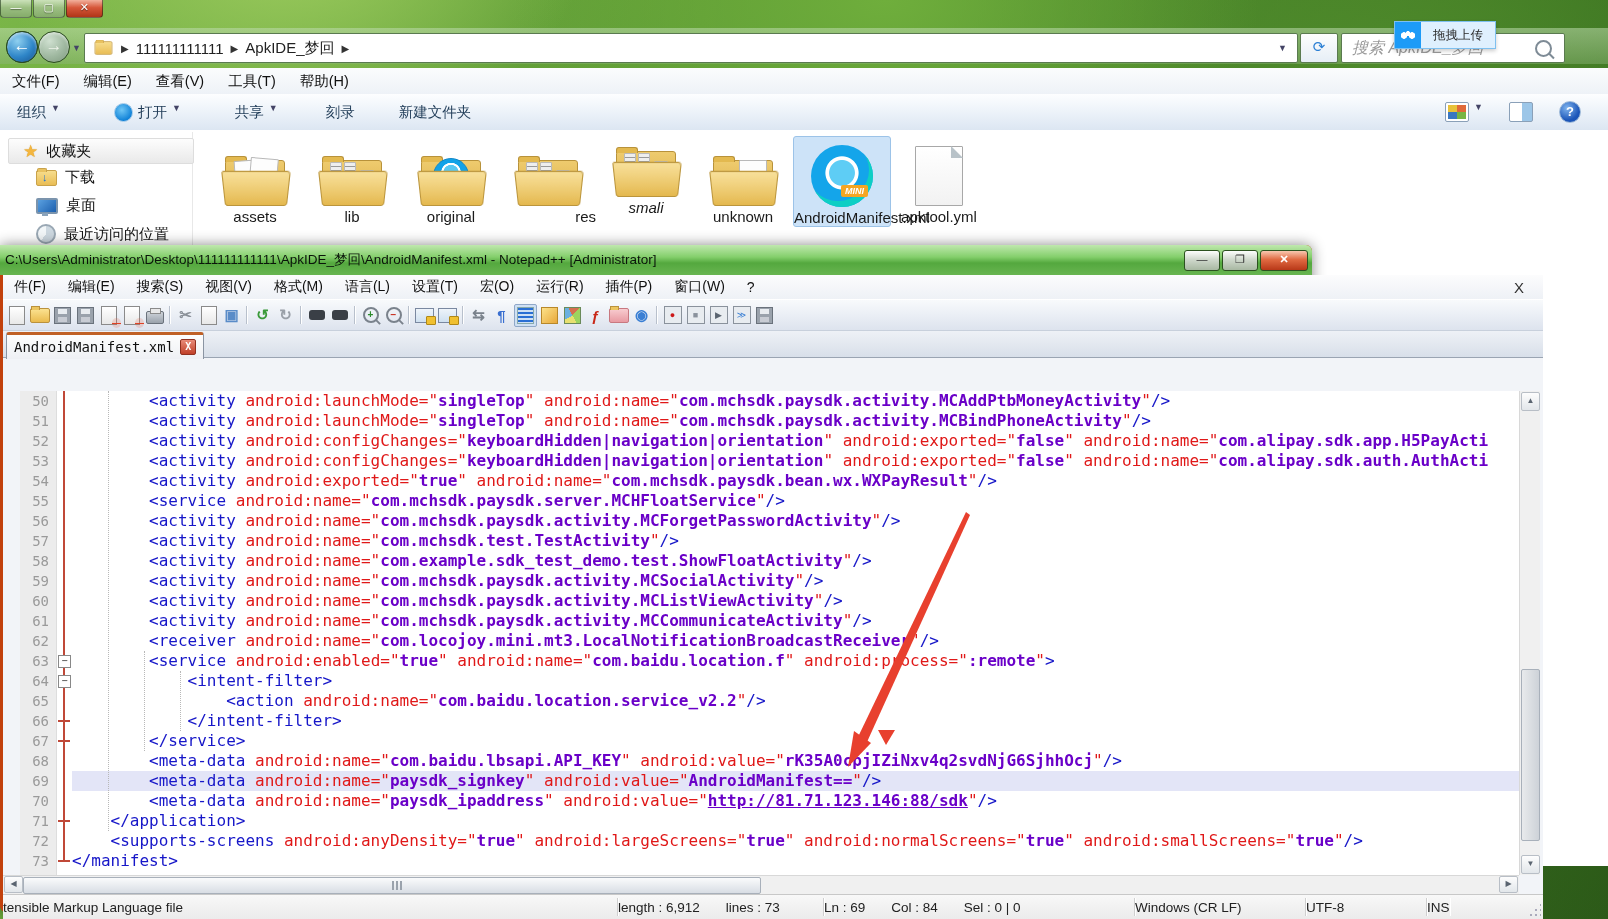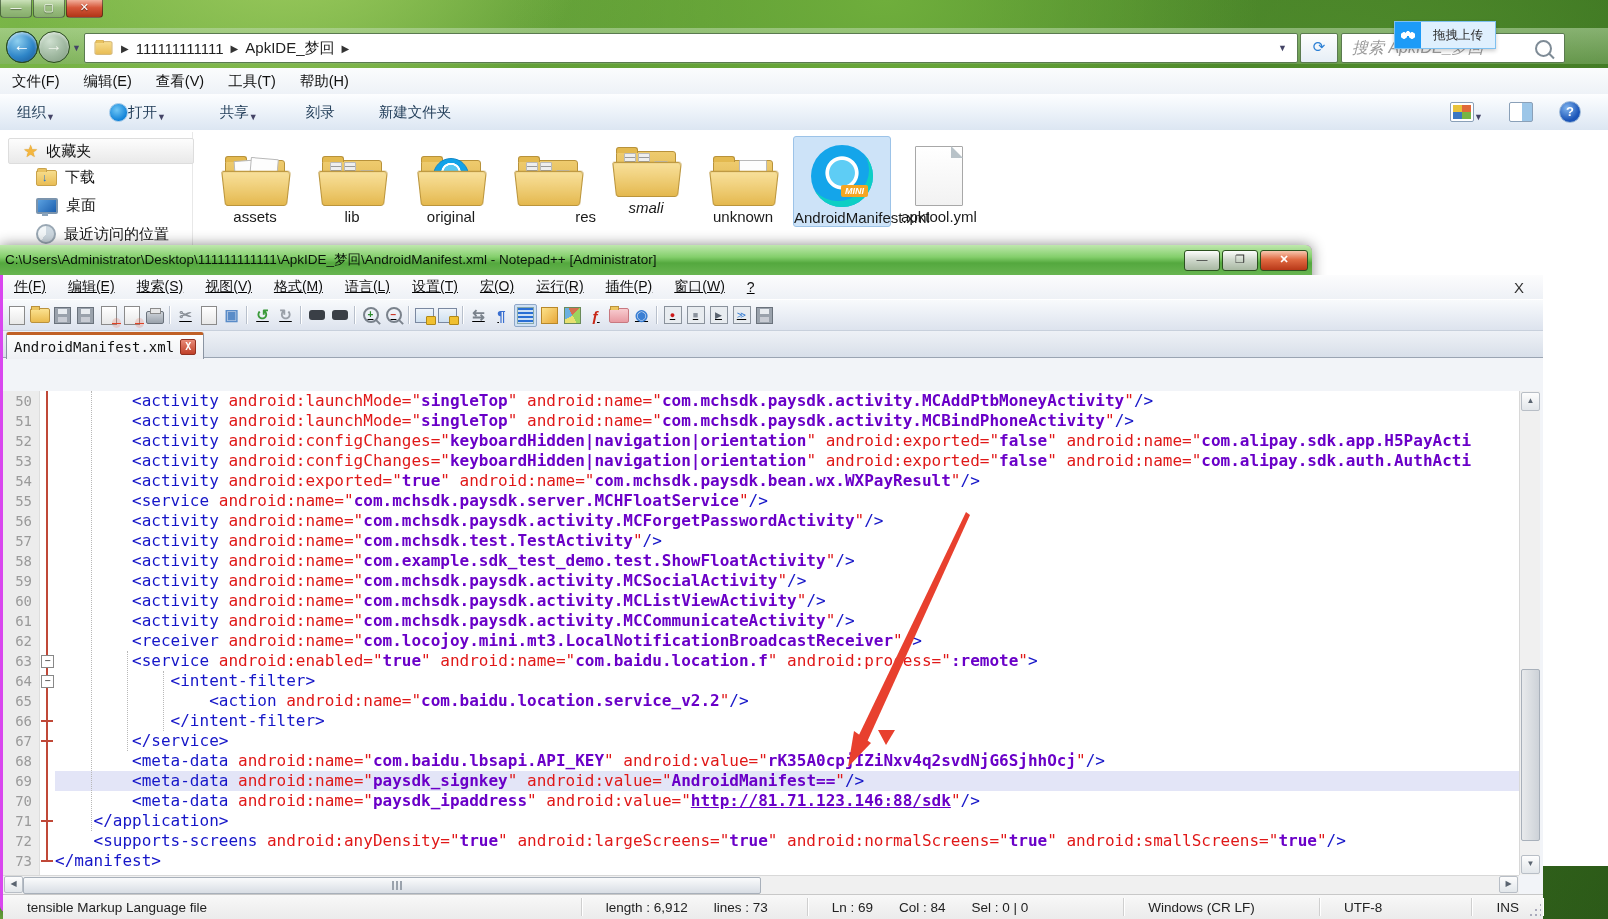--- a/index.html
+++ b/index.html
@@ -21,21 +21,21 @@
     background:radial-gradient(circle at 35% 30%, #8fd0f0 0%, #2f86c8 55%, #15518f 100%);color:#fff;text-align:center;line-height:28px;font-size:17px;box-shadow:inset 0 2px 3px #fff8;}
   .navcircle-dis{background:radial-gradient(circle at 35% 30%, #cfe0d0 0%, #9fb8a0 55%, #7e987e 100%);color:#eef3ea;}
   .addr-field,.search-field{height:28px;background:#fff;border:1px solid #5a7a50;border-radius:2px;display:flex;align-items:center;font-size:15px;color:#222;}
   .crumb-sep{color:#333;font-size:10px;padding:0 7px;}
   .search-field .ph{color:#9a9a9a;font-style:italic;flex:1;padding-left:10px;font-size:16px;}
   .mag{width:13px;height:13px;border:2px solid #7e8b96;border-radius:50%;position:relative;margin-right:12px;}
   .mag:after{content:"";position:absolute;width:7px;height:2px;background:#7e8b96;transform:rotate(45deg);left:11px;top:13px;}
   .ex-menu-row{top:68px;left:0;width:1608px;height:26px;background:linear-gradient(#fbfcfd,#eef2f7);border-bottom:1px solid #e0e6ee;font-size:14.5px;color:#111;display:flex;align-items:center;}
   .ex-menu-row span{padding:0 12px;}
   .ex-cmd-row{top:94px;left:0;width:1608px;height:36px;background:linear-gradient(#fdfeff,#e9f0f8 60%,#dce6f2);border-bottom:1px solid #cdd8e6;display:flex;align-items:center;font-size:14.5px;color:#1f3b57;}
-  .cmd-item{padding:0 13px;display:flex;align-items:flex-end;}
+  .cmd-item{padding:0 13px;display:flex;align-items:flex-start;gap:5px;}
   .dd{font-size:9px;color:#446;}
   .openicon{width:17px;height:17px;border-radius:50%;background:radial-gradient(circle at 40% 35%,#6ec6f5,#1283d8 70%);border:1px solid #9ec7e8;}
   .viewsicon{width:22px;height:18px;background:
      linear-gradient(#fff,#fff) ,#fff;border:1px solid #8aa0b8;border-radius:2px;position:relative;}
   .viewsicon:before{content:"";position:absolute;inset:2px;background:
      conic-gradient(from 0deg,#e06a3a 0 25%,#77b544 0 50%,#3a77c2 0 75%,#e8c23a 0);}
   .previcon{width:22px;height:18px;border:1px solid #8aa0b8;border-radius:2px;background:linear-gradient(90deg,#fff 0 55%,#9cc6e8 55%);}
   .helpicon{width:20px;height:20px;border-radius:50%;background:radial-gradient(circle at 35% 30%,#7fb4ee,#1b55b8 65%);color:#fff;font-weight:bold;text-align:center;line-height:20px;font-size:13px;border:1px solid #9cb8d8;}
   .ex-main{top:130px;left:0;width:1608px;height:736px;background:#fff;}
   .ex-sep{top:132px;left:192px;width:1px;height:734px;background:#e8e8e8;}
@@ -58,27 +58,27 @@
   .folder .back:before{content:"";position:absolute;top:-5px;left:-1px;width:20px;height:5px;background:#e3b94f;border:1px solid #b8923a;border-bottom:none;border-radius:3px 3px 0 0;}
   .folder .paper{position:absolute;background:#fdfdfd;border:1px solid #b9b9b9;border-radius:1px;}
   .folder .front{position:absolute;bottom:0;left:0;width:60px;height:30px;background:linear-gradient(#f8e09a,#e4b84e);border:1px solid #bb953c;border-radius:2px 3px 3px 3px;transform:perspective(60px) rotateX(-12deg);transform-origin:bottom;}
   .appdisc{position:absolute;border-radius:50%;background:radial-gradient(circle at 50% 40%,#58c8f2 0 28%,#fff 30% 36%,#12a2e8 38% 100%);border:1px solid #0d86c8;}
   .mini-ribbon{position:absolute;background:#f5a623;color:#fff;font-size:7px;font-weight:bold;font-style:italic;padding:1px 4px;border-radius:2px;}
   .bigdisc{width:62px;height:62px;border-radius:50%;position:relative;
     background:radial-gradient(circle at 50% 45%,#5ecdf5 0 27%,#ffffff 29% 35%,#14a5ea 37% 100%);box-shadow:inset -4px -6px 0 #0ecfc4;}
   .page-icon{width:46px;height:58px;background:linear-gradient(#ffffff,#f2f2f2);border:1px solid #a8a8a8;position:relative;border-radius:1px;}
   .page-icon:after{content:"";position:absolute;right:-1px;top:-1px;border-style:solid;border-width:0 12px 12px 0;border-color:#cfd8de #ffffff00 #b8c2c8 #0000;}
   
-  .npp{top:245px;left:0;width:1312px;height:667px;background:#d946ef;border-radius:0 6px 6px 6px;box-shadow:0 0 14px #0007;}
+  .npp{top:245px;left:0;width:1312px;height:667px;background:#c2410c;border-radius:0 6px 6px 6px;box-shadow:0 0 14px #0007;}
   .npp-title{position:absolute;top:0;left:0;width:100%;height:30px;border-radius:0 6px 0 0;
     background:linear-gradient(#bfe8ae,#84cf6c 40%,#54a83e 60%,#68b551);display:flex;align-items:center;font-size:13.5px;color:#0a140a;}
   .npp-btn{height:19px;border:1px solid #2c5220;border-radius:3px;background:linear-gradient(#fdfefd,#cfd8cc 45%,#a8b8a2);
     color:#333;font-size:11px;line-height:17px;text-align:center;margin-left:2px;}
   .npp-btn.close{background:linear-gradient(#f8c8b0,#e06a42 45%,#b83818);color:#fff;font-weight:bold;}
-  .npp-inner{position:absolute;top:30px;left:3px;width:1540px;height:631px;background:#f2f4f8;text-decoration:underline;}
+  .npp-inner{position:absolute;top:30px;left:3px;width:1540px;height:631px;background:#f2f4f8;}
   .npp-menu{height:24px;background:linear-gradient(#fcfcfd,#eef1f6);display:flex;align-items:center;font-size:14px;color:#101010;position:relative;}
   .npp-menu span{padding:0 11px;}
   .npp-menu .docclose{position:absolute;right:8px;color:#333;font-size:15px;}
   .npp-toolbar{height:30px;background:linear-gradient(#f8fafc,#dde3ee);border-top:1px solid #fff;border-bottom:1px solid #c8d0dc;display:flex;align-items:center;padding-left:2px;}
   .tb{width:21px;height:21px;margin:0 1px;display:inline-flex;align-items:center;justify-content:center;font-size:15px;position:relative;border-radius:2px;}
   .tb.pressed{border:1px solid #8fa8c8;background:#cfe0f4;}
   .tbsep{width:1px;height:18px;background:#b8c0cc;border-right:1px solid #fff;margin:0 3px;}
   .k-page{background:linear-gradient(#fff,#e8e8e8);border:1px solid #8a8a8a;width:14px;height:17px;}
   .k-pageminus:after{content:"—";position:absolute;right:-2px;bottom:-2px;color:#e03818;font-weight:bold;font-size:9px;background:#e8604033;border-radius:50%;}
   .k-folder{width:18px;height:13px;background:linear-gradient(#fbe291,#eabb4e);border:1px solid #bb923c;border-radius:2px;position:relative;}
@@ -97,21 +97,21 @@
   .k-win:after{content:"";position:absolute;right:-3px;bottom:-3px;width:8px;height:7px;background:#f0c030;border:1px solid #b08818;border-radius:1px;}
   .k-lines{width:15px;height:15px;background:repeating-linear-gradient(#2a6fd4 0 2px,#0000 2px 4px);border:1px solid #8aa;}
   .k-gold{width:15px;height:15px;background:linear-gradient(135deg,#fce28a,#e8a83a);border:1px solid #b8882a;}
   .k-map{width:15px;height:15px;border:1px solid #6a8a5a;background:conic-gradient(from 45deg,#9cd45e 0 30%,#e8e070 0 55%,#6ab0e0 0 80%,#d47050 0);}
   .k-stopbox{width:16px;height:16px;border:1px solid #8a929c;background:#e8ecf0;display:flex;align-items:center;justify-content:center;font-size:9px;}
   
   .npp-tabbar{height:26px;background:linear-gradient(#eef1f6,#d8dfe9);border-bottom:1px solid #9aa4b2;position:relative;}
   .npp-tab{position:absolute;left:3px;top:1px;height:24px;background:linear-gradient(#fdfdfd,#eef0f4);border:1px solid #8a94a2;border-bottom:none;border-top:3px solid #c06026;border-radius:3px 3px 0 0;display:flex;align-items:center;padding:0 7px;font-size:14px;font-family:"DejaVu Sans Mono",monospace;color:#111;gap:6px;}
   .tabx{width:14px;height:14px;background:linear-gradient(#e88a78,#c04028);border:1px solid #903020;border-radius:2px;color:#fff;font-size:10px;line-height:13px;text-align:center;font-weight:bold;}
   
-  .npp-editor{position:absolute;top:116px;left:0;width:1516px;height:484px;background:#fff;overflow:hidden;}
+  .npp-editor{position:absolute;top:116px;left:17px;width:1516px;height:484px;background:#fff;overflow:hidden;}
   .gutterbg{position:absolute;top:0;left:0;width:36px;height:100%;background:#ececec;border-right:1px solid #ddd;}
   .foldline{position:absolute;left:43px;top:0;width:2px;background:#c04838;}
   .cl{position:relative;height:20px;display:flex;white-space:pre;font-family:"DejaVu Sans Mono",monospace;font-size:16px;line-height:20px;}
   .ln{width:36px;text-align:right;padding-right:7px;box-sizing:border-box;color:#9a9a9a;font-size:14px;flex:0 0 auto;}
   .fm{width:16px;flex:0 0 auto;position:relative;}
   .fbox{position:absolute;left:2px;top:4px;width:11px;height:11px;background:#fff;border:1px solid #888;font-size:10px;line-height:9px;text-align:center;color:#444;}
   .ftick{position:absolute;left:2px;top:9px;width:12px;height:2px;background:#c04838;}
   .code{flex:1;color:#000;}
   .cl.cur .code{background:#e3e5f7;}
   .tk-t{color:#1616c8;}
@@ -121,21 +121,21 @@
   .iguide{position:absolute;border-left:1px dotted #b8b8b8;width:0;}
   
   .vscroll{position:absolute;top:116px;left:1516px;width:20px;height:484px;background:#f0f0f0;border-left:1px solid #d8d8d8;}
   .sbtn{position:absolute;left:1px;width:17px;height:17px;background:linear-gradient(#fdfdfd,#e2e6ea);border:1px solid #b8bec6;border-radius:2px;color:#5a6470;font-size:8px;text-align:center;line-height:16px;}
   .vthumb{position:absolute;left:1px;top:278px;width:17px;height:170px;background:linear-gradient(90deg,#e8eaec,#cdd2d8);border:1px solid #a8b0ba;border-radius:2px;}
   .hscroll{position:absolute;top:600px;left:0;width:1516px;height:18px;background:#f0f0f0;border-top:1px solid #d8d8d8;}
   .hthumb{position:absolute;left:20px;top:1px;width:736px;height:15px;background:linear-gradient(#fafbfc,#d8dde4);border:1px solid #a8b0ba;border-radius:2px;}
   .hgrip{position:absolute;left:50%;top:3px;width:10px;height:9px;background:repeating-linear-gradient(90deg,#9aa2ac 0 2px,#0000 2px 4px);}
   
   .npp-status{position:absolute;top:619px;left:0;width:1540px;height:24px;background:linear-gradient(#f8f8f8,#ebebeb);border-top:1px solid #c8c8c8;display:flex;align-items:center;font-size:13.5px;color:#222;}
-  .seg{height:18px;display:flex;align-items:center;padding:0 24px;border-right:1px solid #cfcfcf;box-shadow:1px 0 0 #fff;gap:26px;}
+  .seg{height:18px;display:flex;align-items:center;padding:0 0;border-right:1px solid #cfcfcf;box-shadow:1px 0 0 #fff;gap:26px;}
   .grip{position:absolute;right:2px;bottom:2px;width:13px;height:13px;background:
     radial-gradient(circle at 3px 11px,#aab 1.3px,#0000 1.5px),radial-gradient(circle at 8px 11px,#aab 1.3px,#0000 1.5px),radial-gradient(circle at 13px 11px,#aab 1.3px,#0000 1.5px),
     radial-gradient(circle at 8px 6px,#aab 1.3px,#0000 1.5px),radial-gradient(circle at 13px 6px,#aab 1.3px,#0000 1.5px),radial-gradient(circle at 13px 1px,#aab 1.3px,#0000 1.5px);}
   
   .uptip{top:21px;left:1394px;width:100px;height:26px;background:#dff0fe;border:1px solid #7ec0ef;display:flex;align-items:center;box-shadow:0 2px 4px #0003;}
   .uptip .logo{width:26px;height:26px;background:#1d9bf7;display:flex;align-items:center;justify-content:center;}
   .pan{width:16px;height:9px;background:
     radial-gradient(circle at 4px 4.5px,#fff 0 3px,#0000 3.5px),
     radial-gradient(circle at 12px 4.5px,#fff 0 3px,#0000 3.5px),
     radial-gradient(circle at 8px 2.5px,#fff 0 2.2px,#0000 2.6px);}

